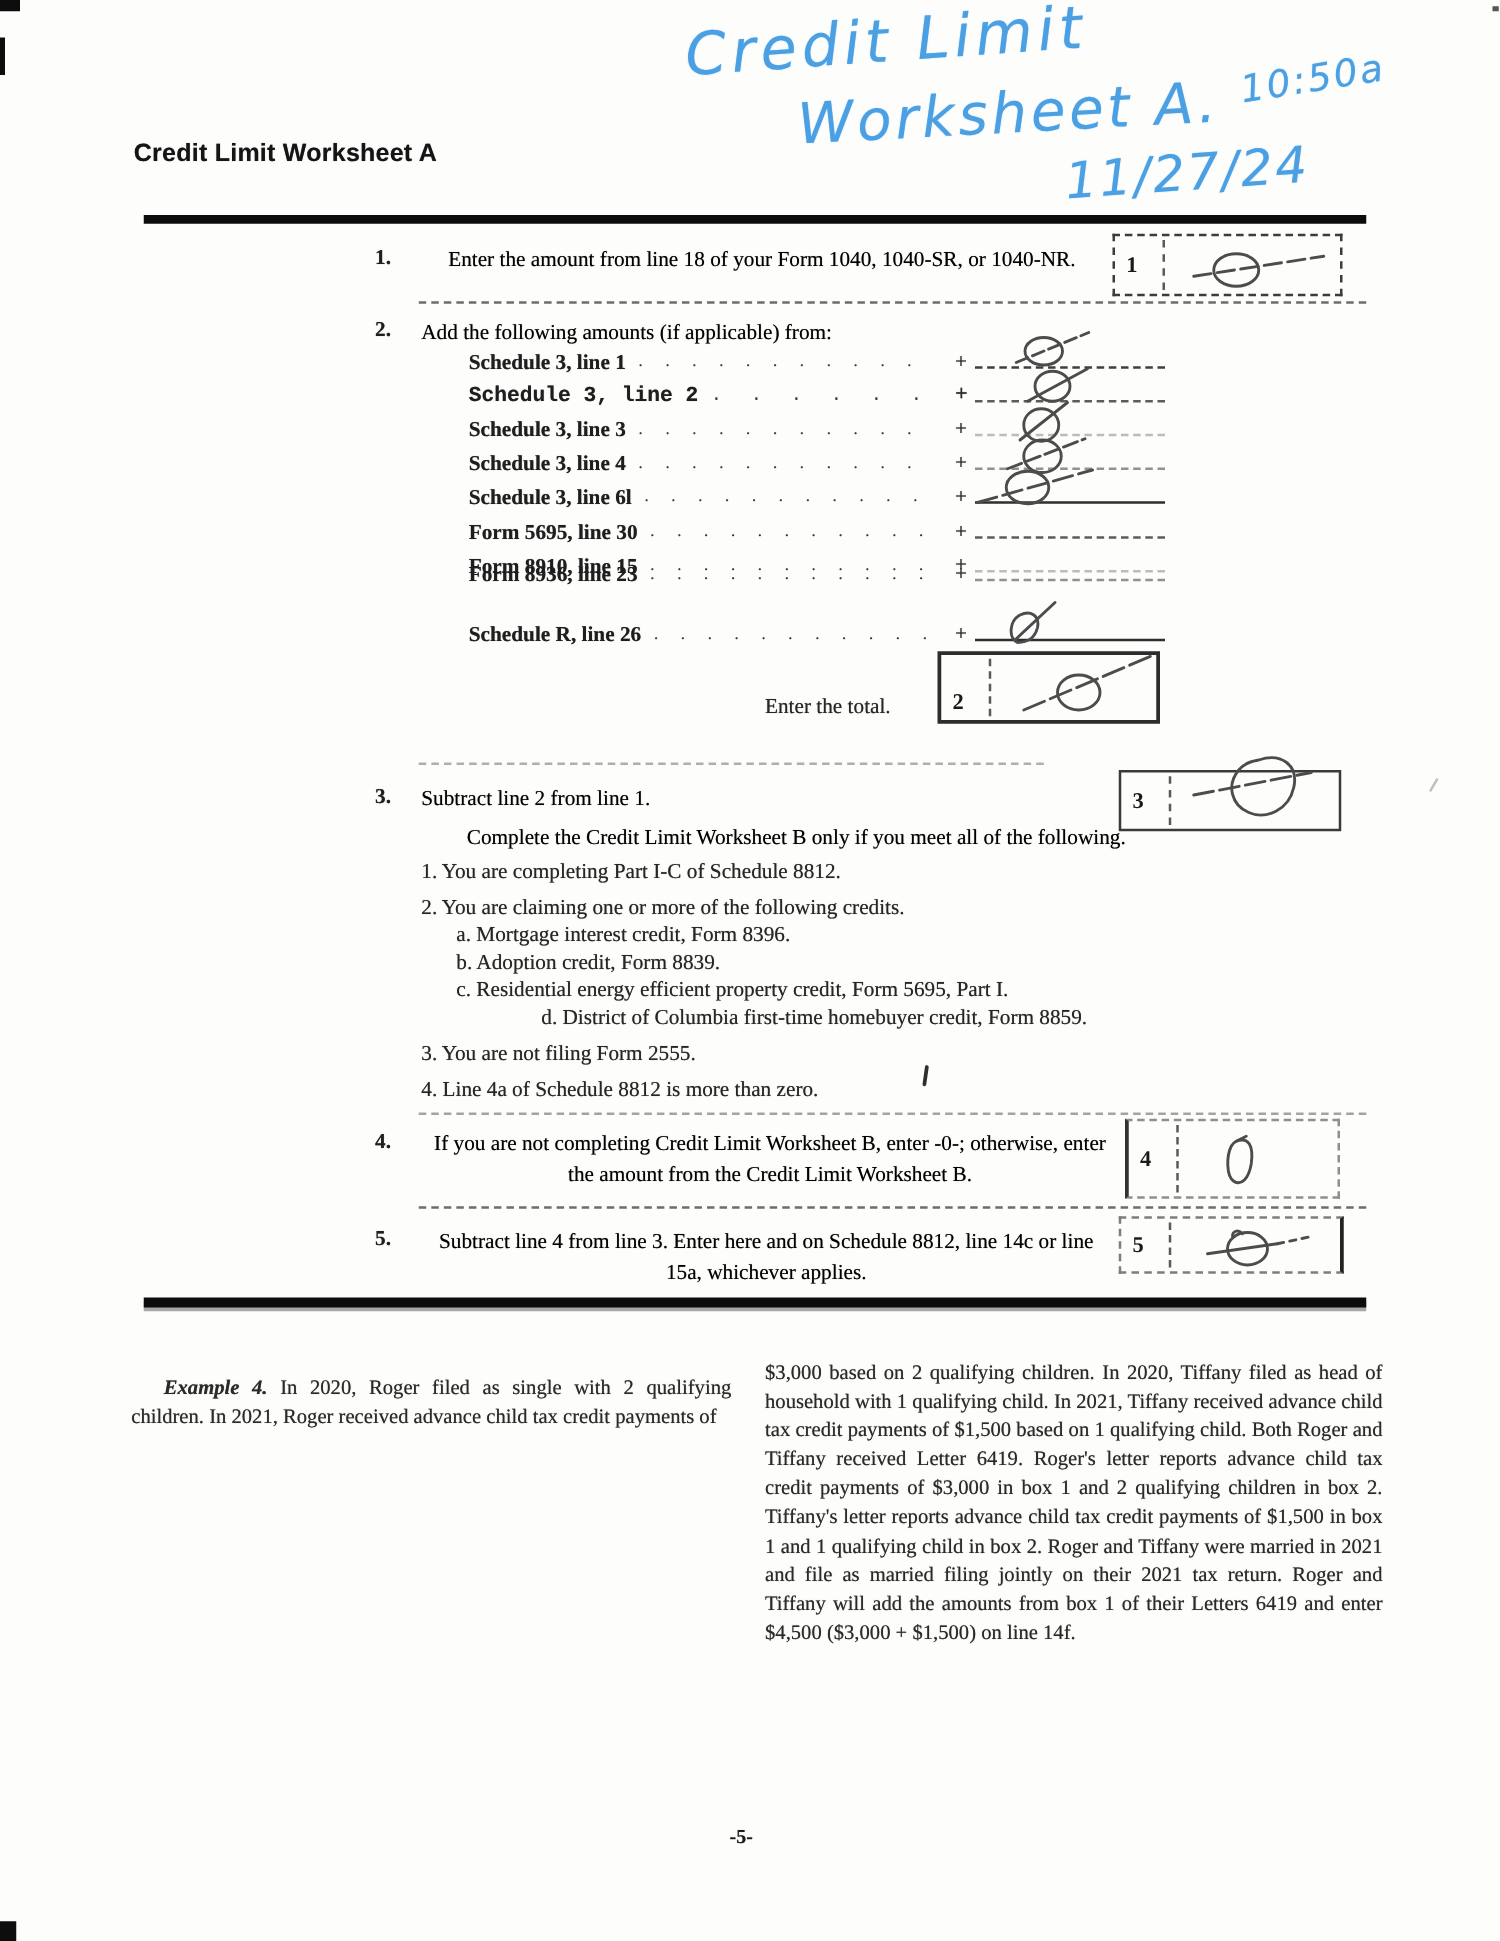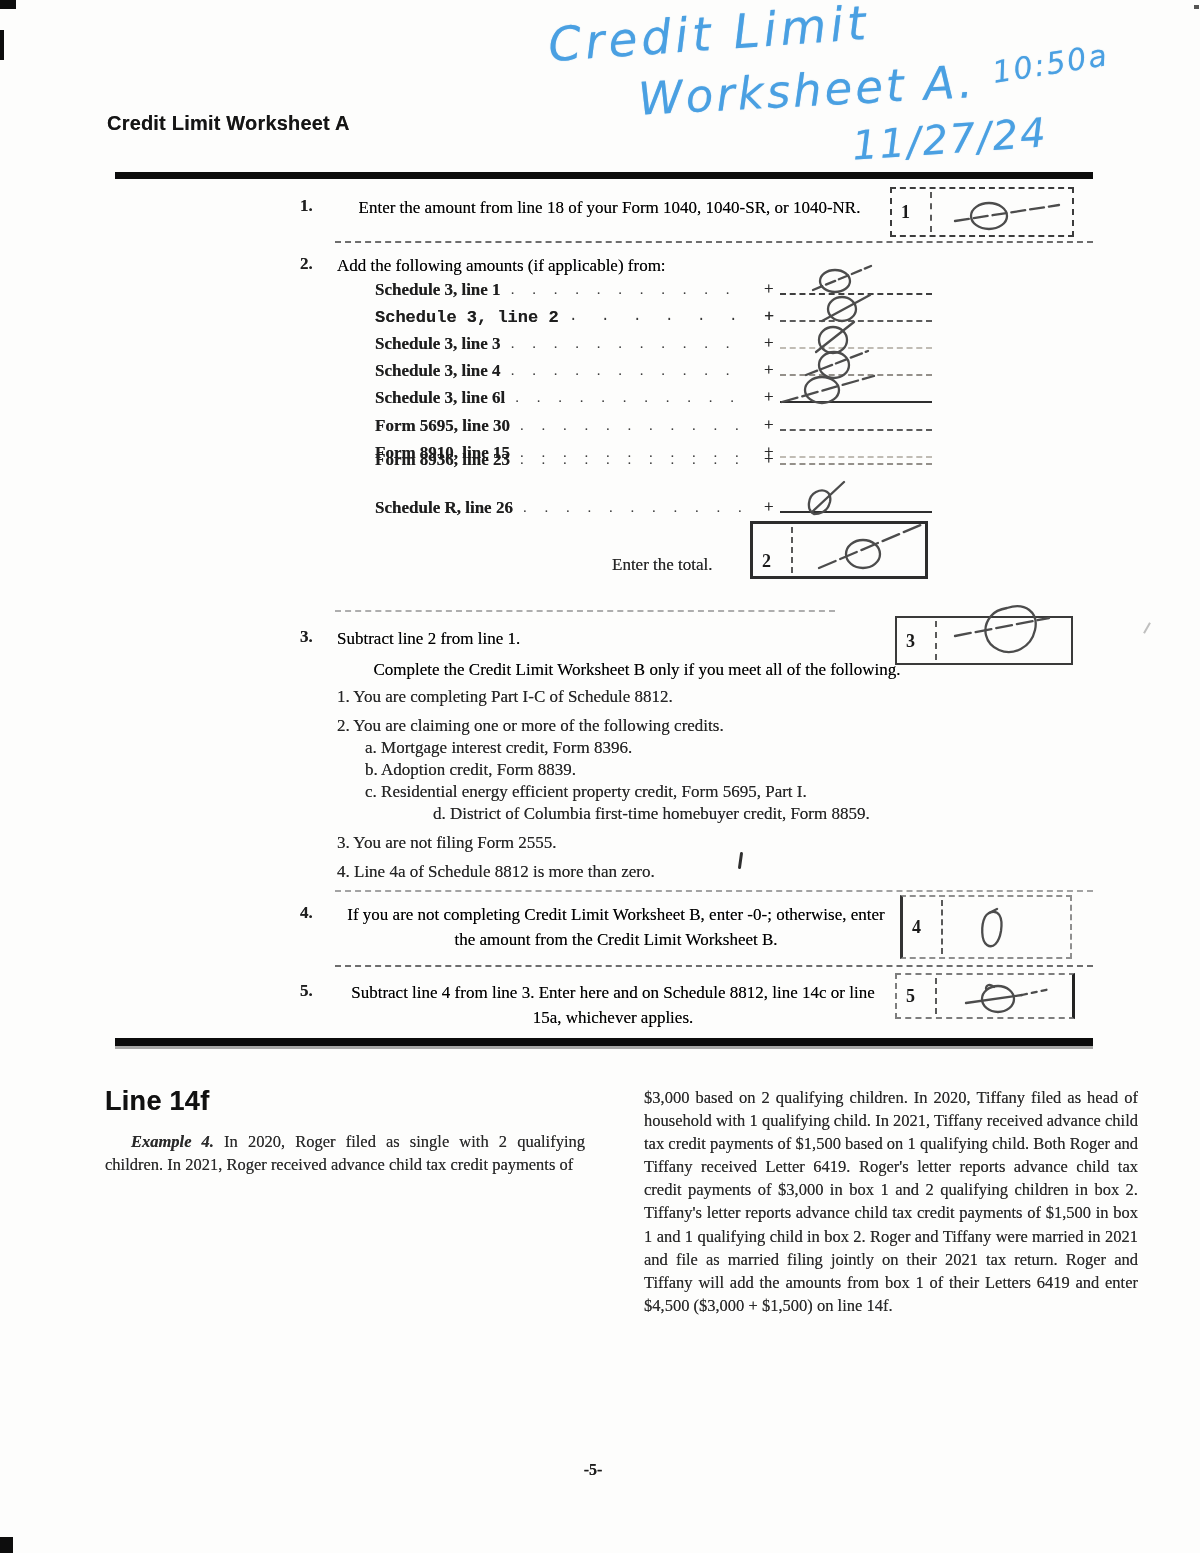--- a/index.html
+++ b/index.html
@@ -84,21 +84,21 @@
 
   .totlabel{ position:absolute; left:612px; top:555px; font-size:17px; }
 
   .cond { position:absolute; font-size:17px; color:#262626; }
   .stray { position:absolute; left:739px; top:852px; width:2.5px; height:17px;
            background:#2f2f2f; transform:rotate(8deg); border-radius:2px; }
 
   
   .col { position:absolute; top:1086px; }
   .col-left { left:105px; width:480px; }
-  .col-right{ left:644px; width:494px; }
+  .col-right{ left:612px; width:494px; }
   .h1 {
     font-family:"Liberation Sans", sans-serif; font-weight:bold;
     font-size:27px; color:#111; margin-bottom:13px; letter-spacing:.3px;
   }
   .h2 {
     font-family:"Liberation Sans", sans-serif; font-weight:bold;
     font-size:23px; color:#111; margin:24px 0 12px 0; letter-spacing:.3px;
   }
   .para { font-size:16.5px; line-height:1.4; text-align:justify; color:#2a2a2a; }
   .para + .para { margin-top:10px; }
@@ -297,20 +297,19 @@
     <svg width="120" height="56" viewBox="0 0 120 56">
       <ellipse class="ink" cx="56" cy="30" rx="16" ry="13"></ellipse>
       <path class="ink" d="M24 34 L80 26"></path>
       <path class="ink" d="M80 26 L108 20" stroke-dasharray="5 5"></path>
       <path class="ink" d="M52 18 C48 14 44 16 44 20"></path>
     </svg>
   </span>
 </div>
 
 <div class="col col-left">
-  <div class="h1 scan">Line 14f</div>
   <p class="para example scan"><span class="exlead">Example 4.</span><span> In 2020, Roger filed as single with 2 qualifying children. In 2021, Roger received advance child tax credit payments of</span></p>
 </div>
 <div class="col col-right">
   <p class="para scan">$3,000 based on 2 qualifying children. In 2020, Tiffany filed as head of household with 1 qualifying child. In 2021, Tiffany received advance child tax credit payments of $1,500 based on 1 qualifying child. Both Roger and Tiffany received Letter 6419. Roger's letter reports advance child tax credit payments of $3,000 in box 1 and 2 qualifying children in box 2. Tiffany's letter reports advance child tax credit payments of $1,500 in box 1 and 1 qualifying child in box 2. Roger and Tiffany were married in 2021 and file as married filing jointly on their 2021 tax return. Roger and Tiffany will add the amounts from box 1 of their Letters 6419 and enter $4,500 ($3,000 + $1,500) on line 14f.</p>
 </div>
 
 <div class="pagenum scan">-5-</div>
 
 </body></html>

